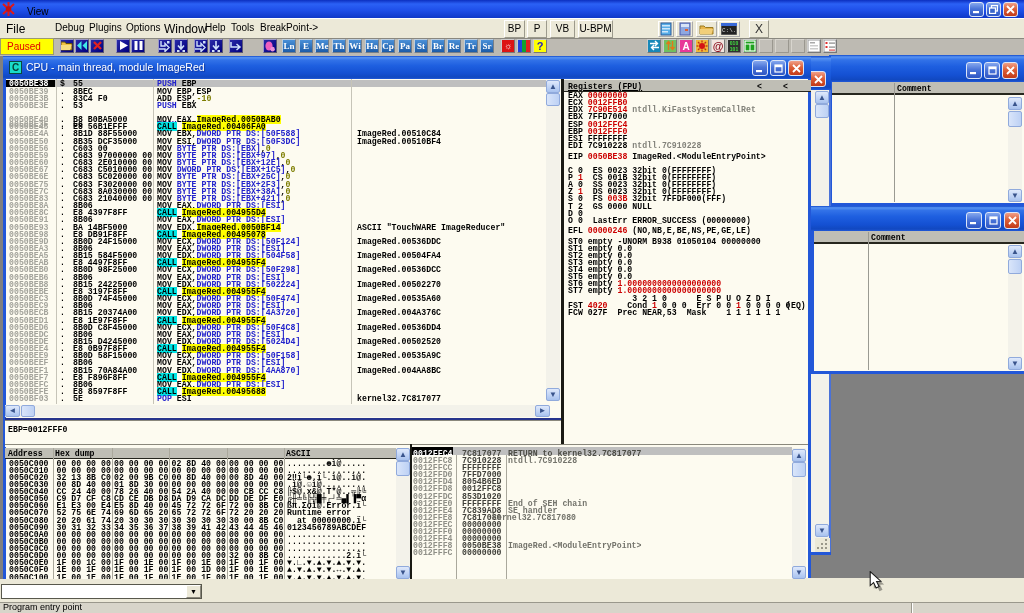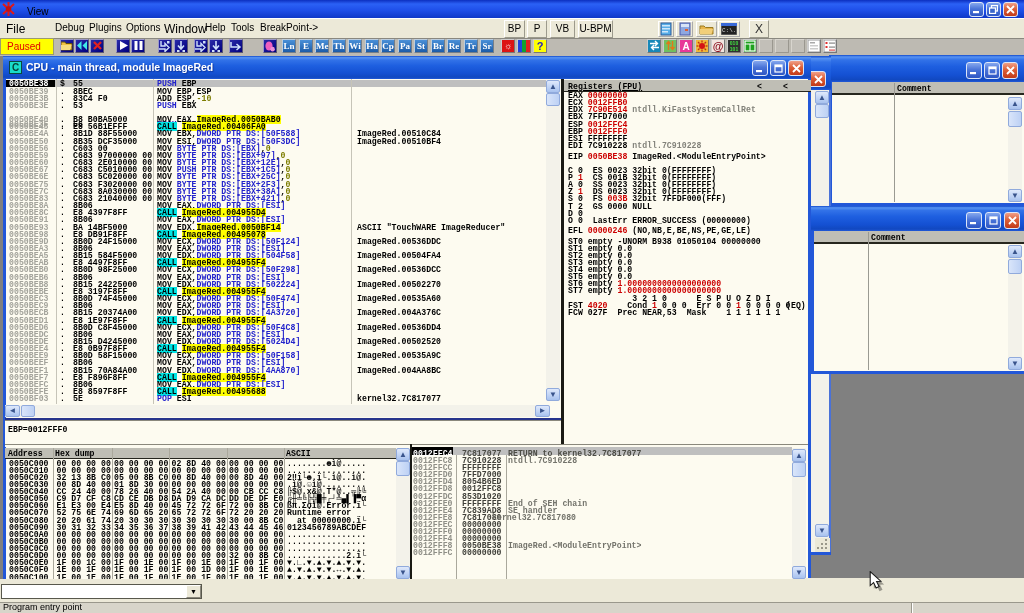--- a/index.html
+++ b/index.html
@@ -270,21 +270,21 @@
 <div class="abs" style="left:814px;top:231px;width:210px;height:13px;background:#bfbeb5;border-bottom:2px solid #26261e"></div>
 <div class="mono abs" style="left:871px;top:234px;">Comment</div>
 <div class="abs" style="left:868px;top:232px;width:1px;height:138px;background:#9a9a92"></div>
 <div class="sbv" style="left:1008px;top:245px;width:14px;height:125px"></div>
 <div class="sbb" style="left:1008px;top:245px;width:14px;height:13px">▲</div>
 <div class="sbt" style="left:1008px;top:259px;width:14px;height:15px"></div>
 <div class="sbb" style="left:1008px;top:357px;width:14px;height:13px">▼</div>
 <div class="abs" style="left:3px;top:56px;width:808px;height:523px;background:#fdfbf0;border:3px solid #2257d8;border-top:0;border-bottom:0"></div>
 <div class="abs tg" style="left:3px;top:56px;width:808px;height:23px"></div>
 <div class="abs" style="left:9px;top:61px;width:13px;height:13px;background:#19dcc8;border:1px solid #0a4a40;color:#07443a;font-size:10px;font-weight:bold;text-align:center;line-height:11px">C</div>
-<div class="abs" style="left:26px;top:61px;font-size:10.5px;font-weight:bold;color:#fff;text-shadow:1px 1px 1px #1038a0">CPU - main thread, module ImageRed</div>
+<div class="abs" style="left:26px;top:61px;font-size:10.5px;font-weight:normal;color:#fff;text-shadow:1px 1px 1px #1038a0">CPU - main thread, module ImageRed</div>
 <div class="wbtn " style="left:752px;top:60px;width:16px;height:16px;padding-top:3px">
     <svg width="8" height="9" viewBox="0 0 8 9">
       <rect x="0" y="6" width="6" height="2.2" fill="#fff"></rect>
     </svg>
   </div>
 <div class="wbtn " style="left:770px;top:60px;width:16px;height:16px;padding-top:3px">
     <svg width="9" height="9" viewBox="0 0 9 9">
       <rect x="1" y="1" width="7" height="7" fill="none" stroke="#fff" stroke-width="1.2"></rect>
       <rect x="1" y="1" width="7" height="2.2" fill="#fff"></rect>
     </svg>
@@ -342,21 +342,21 @@
 <div class="ln mono" style="left:0;top:15.710000000000008px;width:541px"><span style="left:3px;color:#a3a39b">0050BE3B</span><span style="left:54px;color:#000">.</span><span style="left:67px;color:#000">83C4 F0</span><span style="left:151px;color:#000">ADD ESP,<span class="olv">-10</span></span></div>
 <div class="ln mono" style="left:0;top:22.86500000000001px;width:541px"><span style="left:3px;color:#a3a39b">0050BE3E</span><span style="left:54px;color:#000">.</span><span style="left:67px;color:#000">53</span><span style="left:151px;color:#000"><span class="blu">PUSH</span> EBX</span></div>
 <div class="ln mono" style="left:0;top:42px;width:541px"><span style="left:3px;color:#a3a39b">0050BE3F</span><span style="left:54px;color:#000">.</span><span style="left:67px;color:#000">56</span><span style="left:151px;color:#000"><span class="blu">PUSH</span> ESI</span></div>
 <div class="ln mono" style="left:0;top:37.17500000000001px;width:541px"><span style="left:3px;color:#a3a39b">0050BE40</span><span style="left:54px;color:#000">.</span><span style="left:67px;color:#000">B8 B0BA5000</span><span style="left:151px;color:#000">MOV EAX,<span class="yb">ImageRed.0050BAB0</span></span></div>
 <div class="ln mono" style="left:0;top:44.33000000000001px;width:541px"><span style="left:3px;color:#a3a39b">0050BE45</span><span style="left:54px;color:#000">.</span><span style="left:67px;color:#000">E8 56B1EFFF</span><span style="left:151px;color:#000"><span class="cb">CALL</span> <span class="yb">ImageRed.00406FA0</span></span></div>
 <div class="ln mono" style="left:0;top:51.485000000000014px;width:541px"><span style="left:3px;color:#a3a39b">0050BE4A</span><span style="left:54px;color:#000">.</span><span style="left:67px;color:#000">8B1D 88F55000</span><span style="left:151px;color:#000">MOV EBX,<span class="blu">DWORD PTR DS:[50F588]</span></span><span style="left:351px;color:#000">ImageRed.00510C84</span></div>
 <div class="ln mono" style="left:0;top:58.640000000000015px;width:541px"><span style="left:3px;color:#a3a39b">0050BE50</span><span style="left:54px;color:#000">.</span><span style="left:67px;color:#000">8B35 DCF35000</span><span style="left:151px;color:#000">MOV ESI,<span class="blu">DWORD PTR DS:[50F3DC]</span></span><span style="left:351px;color:#000">ImageRed.00510BF4</span></div>
 <div class="ln mono" style="left:0;top:65.79500000000002px;width:541px"><span style="left:3px;color:#a3a39b">0050BE56</span><span style="left:54px;color:#000">.</span><span style="left:67px;color:#000">C603 00</span><span style="left:151px;color:#000">MOV <span class="blu">BYTE PTR DS:[EBX]</span>,<span class="olv">0</span></span></div>
 <div class="ln mono" style="left:0;top:72.94999999999999px;width:541px"><span style="left:3px;color:#a3a39b">0050BE59</span><span style="left:54px;color:#000">.</span><span style="left:67px;color:#000">C683 97000000 00</span><span style="left:151px;color:#000">MOV <span class="blu">BYTE PTR DS:[EBX+97]</span>,<span class="olv">0</span></span></div>
 <div class="ln mono" style="left:0;top:80.10500000000002px;width:541px"><span style="left:3px;color:#a3a39b">0050BE60</span><span style="left:54px;color:#000">.</span><span style="left:67px;color:#000">C683 2E010000 00</span><span style="left:151px;color:#000">MOV <span class="blu">BYTE PTR DS:[EBX+12E]</span>,<span class="olv">0</span></span></div>
-<div class="ln mono" style="left:0;top:87.25999999999999px;width:541px"><span style="left:3px;color:#a3a39b">0050BE67</span><span style="left:54px;color:#000">.</span><span style="left:67px;color:#000">C683 C5010000 00</span><span style="left:151px;color:#000">MOV <span class="blu">PUSH PTR DS:[EBX+1C5]</span>,<span class="olv">0</span></span></div>
+<div class="ln mono" style="left:0;top:87.25999999999999px;width:541px"><span style="left:3px;color:#a3a39b">0050BE67</span><span style="left:54px;color:#000">.</span><span style="left:67px;color:#000">C683 C5010000 00</span><span style="left:151px;color:#000">MOV <span class="blu">DWORD PTR DS:[EBX+1C5]</span>,<span class="olv">0</span></span></div>
 <div class="ln mono" style="left:0;top:94.41500000000002px;width:541px"><span style="left:3px;color:#a3a39b">0050BE6E</span><span style="left:54px;color:#000">.</span><span style="left:67px;color:#000">C683 5C020000 00</span><span style="left:151px;color:#000">MOV <span class="blu">BYTE PTR DS:[EBX+25C]</span>,<span class="olv">0</span></span></div>
 <div class="ln mono" style="left:0;top:101.57px;width:541px"><span style="left:3px;color:#a3a39b">0050BE75</span><span style="left:54px;color:#000">.</span><span style="left:67px;color:#000">C683 F3020000 00</span><span style="left:151px;color:#000">MOV <span class="blu">BYTE PTR DS:[EBX+2F3]</span>,<span class="olv">0</span></span></div>
 <div class="ln mono" style="left:0;top:108.72500000000002px;width:541px"><span style="left:3px;color:#a3a39b">0050BE7C</span><span style="left:54px;color:#000">.</span><span style="left:67px;color:#000">C683 8A030000 00</span><span style="left:151px;color:#000">MOV <span class="blu">BYTE PTR DS:[EBX+38A]</span>,<span class="olv">0</span></span></div>
 <div class="ln mono" style="left:0;top:115.88px;width:541px"><span style="left:3px;color:#a3a39b">0050BE83</span><span style="left:54px;color:#000">.</span><span style="left:67px;color:#000">C683 21040000 00</span><span style="left:151px;color:#000">MOV <span class="blu">BYTE PTR DS:[EBX+421]</span>,<span class="olv">0</span></span></div>
 <div class="ln mono" style="left:0;top:123.03500000000003px;width:541px"><span style="left:3px;color:#a3a39b">0050BE8A</span><span style="left:54px;color:#000">.</span><span style="left:67px;color:#000">8B06</span><span style="left:151px;color:#000">MOV EAX,<span class="blu">DWORD PTR DS:[ESI]</span></span></div>
 <div class="ln mono" style="left:0;top:130.19px;width:541px"><span style="left:3px;color:#a3a39b">0050BE8C</span><span style="left:54px;color:#000">.</span><span style="left:67px;color:#000">E8 4397F8FF</span><span style="left:151px;color:#000"><span class="cb">CALL</span> <span class="yb">ImageRed.004955D4</span></span></div>
 <div class="ln mono" style="left:0;top:137.345px;width:541px"><span style="left:3px;color:#a3a39b">0050BE91</span><span style="left:54px;color:#000">.</span><span style="left:67px;color:#000">8B06</span><span style="left:151px;color:#000">MOV EAX,<span class="blu">DWORD PTR DS:[ESI]</span></span></div>
 <div class="ln mono" style="left:0;top:144.5px;width:541px"><span style="left:3px;color:#a3a39b">0050BE93</span><span style="left:54px;color:#000">.</span><span style="left:67px;color:#000">BA 14BF5000</span><span style="left:151px;color:#000">MOV EDX,<span class="yb">ImageRed.0050BF14</span></span><span style="left:351px;color:#000">ASCII "TouchWARE ImageReducer"</span></div>
 <div class="ln mono" style="left:0;top:151.655px;width:541px"><span style="left:3px;color:#a3a39b">0050BE98</span><span style="left:54px;color:#000">.</span><span style="left:67px;color:#000">E8 DB91F8FF</span><span style="left:151px;color:#000"><span class="cb">CALL</span> <span class="yb">ImageRed.00495078</span></span></div>
 <div class="ln mono" style="left:0;top:158.81px;width:541px"><span style="left:3px;color:#a3a39b">0050BE9D</span><span style="left:54px;color:#000">.</span><span style="left:67px;color:#000">8B0D 24F15000</span><span style="left:151px;color:#000">MOV ECX,<span class="blu">DWORD PTR DS:[50F124]</span></span><span style="left:351px;color:#000">ImageRed.00536DDC</span></div>
@@ -413,21 +413,21 @@
 <div class="mono abs" style="left:3px;top:183.7px;">ST5 empty 0.0</div>
 <div class="mono abs" style="left:3px;top:190.8px;">ST6 empty <span class="red">1.0000000000000000000</span></div>
 <div class="mono abs" style="left:3px;top:197.89999999999998px;">ST7 empty <span class="red">1.0000000000000000000</span></div>
 <div class="mono abs" style="left:3px;top:205.0px;">             3 2 1 0      E S P U O Z D I</div>
 <div class="mono abs" style="left:3px;top:212.10000000000002px;">FST <span class="red">4020</span>    Cond <span class="red">1</span> 0 0 0  Err 0 0 <span class="red">1</span> 0 0 0 0 0<span style="position:absolute;left:218px;top:0">(EQ)</span></div>
 <div class="mono abs" style="left:3px;top:219.2px;">FCW 027F  Prec NEAR,53  Mask    1 1 1 1 1 1</div>
 </div>
 <div class="abs" style="left:6px;top:458px;width:390px;height:121px;overflow:hidden">
 <div class="ln mono" style="left:0;top:1.6000000000000227px;width:391px;color:#000"><span style="left:3px">0050C000</span><span style="left:50.5px">00 00 00 00</span><span style="left:108px">00 00 00 00</span><span style="left:165.5px">02 8D 40 00</span><span style="left:223px">00 00 00 00</span><span style="left:281px">........☻ì@.....</span></div>
 <div class="ln mono" style="left:0;top:8.725000000000023px;width:391px;color:#000"><span style="left:3px">0050C010</span><span style="left:50.5px">00 00 00 00</span><span style="left:108px">00 00 00 00</span><span style="left:165.5px">00 00 00 00</span><span style="left:223px">00 00 00 00</span><span style="left:281px">................</span></div>
-<div class="ln mono" style="left:0;top:15.850000000000023px;width:391px;color:#000"><span style="left:3px">0050C020</span><span style="left:50.5px">32 13 8B C0</span><span style="left:108px">05 00 8B C0</span><span style="left:165.5px">00 8D 40 00</span><span style="left:223px">00 8D 40 00</span><span style="left:281px">2‼ï└☻.ï└.ì@..ì@.</span></div>
+<div class="ln mono" style="left:0;top:15.850000000000023px;width:391px;color:#000"><span style="left:3px">0050C020</span><span style="left:50.5px">32 13 8B C0</span><span style="left:108px">02 00 9B C0</span><span style="left:165.5px">00 8D 40 00</span><span style="left:223px">00 8D 40 00</span><span style="left:281px">2‼ï└☻.ï└.ì@..ì@.</span></div>
 <div class="ln mono" style="left:0;top:22.975000000000023px;width:391px;color:#000"><span style="left:3px">0050C030</span><span style="left:50.5px">00 8D 40 00</span><span style="left:108px">01 8D 30 00</span><span style="left:165.5px">00 00 00 00</span><span style="left:223px">00 00 00 00</span><span style="left:281px">.ì@.☺ì@.........</span></div>
 <div class="ln mono" style="left:0;top:30.100000000000023px;width:391px;color:#000"><span style="left:3px">0050C040</span><span style="left:50.5px">CC 24 40 00</span><span style="left:108px">78 26 40 00</span><span style="left:165.5px">54 2A 40 00</span><span style="left:223px">00 CB CC C8</span><span style="left:281px">╠$@.x&amp;@.T*@..╦╠╚</span></div>
 <div class="ln mono" style="left:0;top:37.22500000000002px;width:391px;color:#000"><span style="left:3px">0050C050</span><span style="left:50.5px">C9 D7 CF C8</span><span style="left:108px">CD CE DB D8</span><span style="left:165.5px">DA D9 CA DC</span><span style="left:223px">DD DE DF E0</span><span style="left:281px">╔╫╧╚╠╬█╪┌┘╩▄▌▐▀α</span></div>
 <div class="ln mono" style="left:0;top:44.35000000000002px;width:391px;color:#000"><span style="left:3px">0050C060</span><span style="left:50.5px">E1 E3 00 E4</span><span style="left:108px">E5 8D 40 00</span><span style="left:165.5px">45 72 72 6F</span><span style="left:223px">72 00 8B C0</span><span style="left:281px">ßπ.Σσì@.Error.ï└</span></div>
 <div class="ln mono" style="left:0;top:51.47500000000002px;width:391px;color:#000"><span style="left:3px">0050C070</span><span style="left:50.5px">52 75 6E 74</span><span style="left:108px">69 6D 65 20</span><span style="left:165.5px">65 72 72 6F</span><span style="left:223px">72 20 20 20</span><span style="left:281px">Runtime error   </span></div>
 <div class="ln mono" style="left:0;top:58.60000000000002px;width:391px;color:#000"><span style="left:3px">0050C080</span><span style="left:50.5px">20 20 61 74</span><span style="left:108px">20 30 30 30</span><span style="left:165.5px">30 30 30 30</span><span style="left:223px">30 00 8B C0</span><span style="left:281px">  at 00000000.ï└</span></div>
 <div class="ln mono" style="left:0;top:65.72500000000002px;width:391px;color:#000"><span style="left:3px">0050C090</span><span style="left:50.5px">30 31 32 33</span><span style="left:108px">34 35 36 37</span><span style="left:165.5px">38 39 41 42</span><span style="left:223px">43 44 45 46</span><span style="left:281px">0123456789ABCDEF</span></div>
 <div class="ln mono" style="left:0;top:72.85000000000002px;width:391px;color:#000"><span style="left:3px">0050C0A0</span><span style="left:50.5px">00 00 00 00</span><span style="left:108px">00 00 00 00</span><span style="left:165.5px">00 00 00 00</span><span style="left:223px">00 00 00 00</span><span style="left:281px">................</span></div>
 <div class="ln mono" style="left:0;top:79.97500000000002px;width:391px;color:#000"><span style="left:3px">0050C0B0</span><span style="left:50.5px">00 00 00 00</span><span style="left:108px">00 00 00 00</span><span style="left:165.5px">00 00 00 00</span><span style="left:223px">00 00 00 00</span><span style="left:281px">................</span></div>
 <div class="ln mono" style="left:0;top:87.10000000000002px;width:391px;color:#000"><span style="left:3px">0050C0C0</span><span style="left:50.5px">00 00 00 00</span><span style="left:108px">00 00 00 00</span><span style="left:165.5px">00 00 00 00</span><span style="left:223px">00 00 00 00</span><span style="left:281px">................</span></div>

